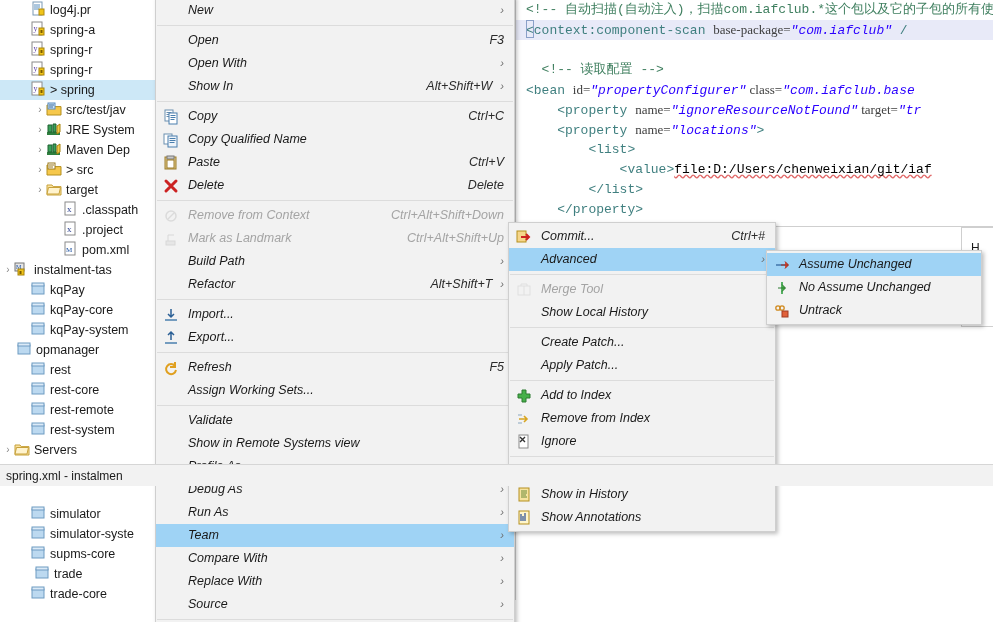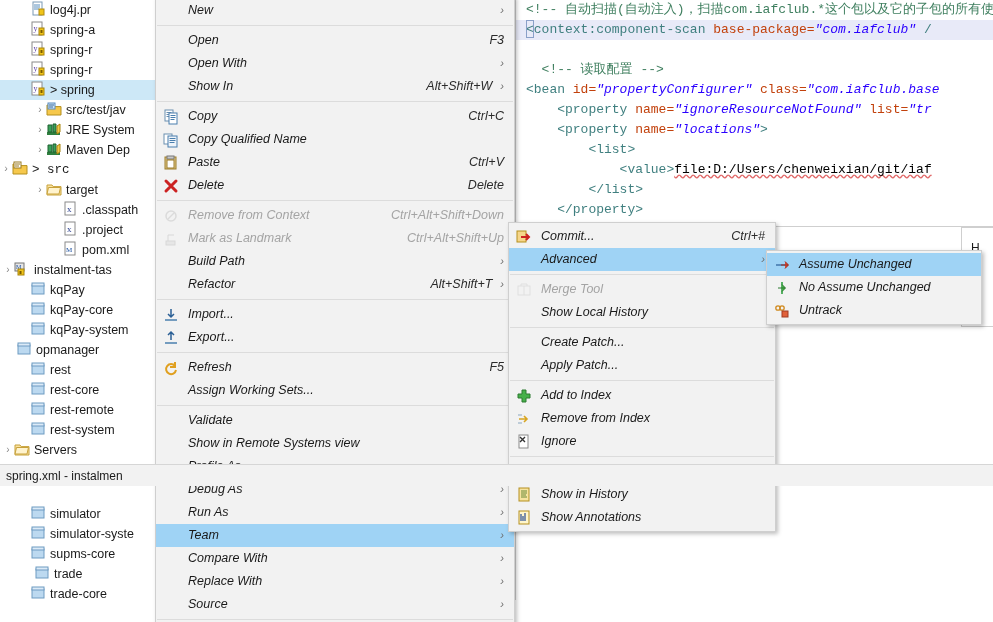--- a/index.html
+++ b/index.html
@@ -42,21 +42,21 @@
     position: absolute; left: 515px; top: 0; width: 478px; height: 225px;
     background: #ffffff; overflow: hidden;
     font-family: "Liberation Mono", monospace;
     font-size: 13px; line-height: 20px;
     border-left: 1px solid #cfcfcf;
   }
   #editor .ln { white-space: pre; padding-left: 10px; height: 20px; }
   #editor .ln.hl { background: #e8eaf8; }
   .c-comment { color: #3f7f5f; }
   .c-tag { color: #3f7f7f; }
-  .c-attr { color: #c2410c; }
+  .c-attr { color: #404040; font-family: Liberation Serif, serif; }
   .c-val { color: #2a00ff; font-style: italic; }
   .c-text { color: #000000; }
   .squiggle { text-decoration: underline wavy #e06666; text-decoration-skip-ink: none; }
   #editor-caret {
     position:absolute; left:10px; top:20px; width:8px; height:18px;
     border:1px solid #8aa0c8; background: transparent;
   }
 
   
   #rpanel {
@@ -154,21 +154,21 @@
       <div class="tree-row" style="padding-left: 34px;"><span class="arrow">›</span><span class="ico"><svg width="16" height="16" viewBox="0 0 16 16">
             <path d="M1 11h13v3H1z" fill="#2f7f3f"></path>
             <path d="M2 4h4v7H2zM7 3h3v8H7z" fill="#3aa05a" stroke="#1f6030"></path>
             <path d="M11 5l3-2v8l-3 2z" fill="#f2c94c" stroke="#a8830d"></path>
           </svg></span><span class="lbl">JRE System</span></div>
       <div class="tree-row" style="padding-left: 34px;"><span class="arrow">›</span><span class="ico"><svg width="16" height="16" viewBox="0 0 16 16">
             <path d="M1 11h13v3H1z" fill="#2f7f3f"></path>
             <path d="M2 4h4v7H2zM7 3h3v8H7z" fill="#3aa05a" stroke="#1f6030"></path>
             <path d="M11 5l3-2v8l-3 2z" fill="#f2c94c" stroke="#a8830d"></path>
           </svg></span><span class="lbl">Maven Dep</span></div>
-      <div class="tree-row" style=" font-family: Liberation Mono, monospace;"><span class="arrow">›</span><span class="ico"><svg width="16" height="16" viewBox="0 0 16 16">
+      <div class="tree-row" style="padding-left: 34px;"><span class="arrow">›</span><span class="ico"><svg width="16" height="16" viewBox="0 0 16 16">
             <path d="M1 4h5l1.2 1.6H15V14H1z" fill="#f6c84c" stroke="#b5901f"></path>
             <rect x="2" y="2" width="7" height="6" fill="#fff" stroke="#9a7a20"></rect>
             <path d="M3 4h5M3 6h4" stroke="#9a7a20"></path>
           </svg></span><span class="lbl">&gt; src</span></div>
       <div class="tree-row" style="padding-left: 34px;"><span class="arrow">›</span><span class="ico"><svg width="16" height="16" viewBox="0 0 16 16">
             <path d="M1 4h5l1.2 1.6H15V14H1z" fill="#fbe3a0" stroke="#c7a13a"></path>
             <path d="M2.5 6.5h12L13 13H1z" fill="#fff3cd" stroke="#c7a13a"></path>
           </svg></span><span class="lbl">target</span></div>
       <div class="tree-row" style="padding-left: 50px;"><span class="arrow"></span><span class="ico"><svg width="16" height="16" viewBox="0 0 16 16">
             <rect x="3" y="1" width="10" height="13" fill="#fff" stroke="#8a8a8a"></rect>
@@ -245,21 +245,21 @@
             <rect x="2" y="2" width="12" height="3" fill="#dbeaf7" stroke="#6e9bc2"></rect>
           </svg></span><span class="lbl">trade-core</span></div>
     </div>
 
   <div id="editor">
     <div class="ln"><span class="c-comment">&lt;!-- 自动扫描(自动注入)，扫描com.iafclub.*这个包以及它的子包的所有使</span></div>
       <div class="ln hl"><span class="c-tag">&lt;context:component-scan </span><span class="c-attr">base-package=</span><span class="c-val">"com.iafclub"</span><span class="c-tag"> /</span></div>
       <div class="ln"><span class="c-text"></span></div>
       <div class="ln"><span class="c-comment">  &lt;!-- 读取配置 --&gt;</span></div>
       <div class="ln"><span class="c-tag">&lt;bean </span><span class="c-attr">id=</span><span class="c-val">"propertyConfigurer"</span><span class="c-attr"> class=</span><span class="c-val">"com.iafclub.base</span></div>
-      <div class="ln"><span class="c-tag">    &lt;property </span><span class="c-attr">name=</span><span class="c-val">"ignoreResourceNotFound"</span><span class="c-attr"> list=</span><span class="c-val">"tr</span></div>
+      <div class="ln"><span class="c-tag">    &lt;property </span><span class="c-attr">name=</span><span class="c-val">"ignoreResourceNotFound"</span><span class="c-attr"> target=</span><span class="c-val">"tr</span></div>
       <div class="ln"><span class="c-tag">    &lt;property </span><span class="c-attr">name=</span><span class="c-val">"locations"</span><span class="c-tag">&gt;</span></div>
       <div class="ln"><span class="c-tag">        &lt;list&gt;</span></div>
       <div class="ln"><span class="c-tag">            &lt;value&gt;</span><span class="c-text squiggle">file:D:/Users/chenweixian/git/iaf</span></div>
       <div class="ln"><span class="c-tag">        &lt;/list&gt;</span></div>
       <div class="ln"><span class="c-tag">    &lt;/property&gt;</span></div>
       <div id="editor-caret"></div>
   </div>
 
   <div id="rpanel">
     <div id="rpanel-box"></div>

